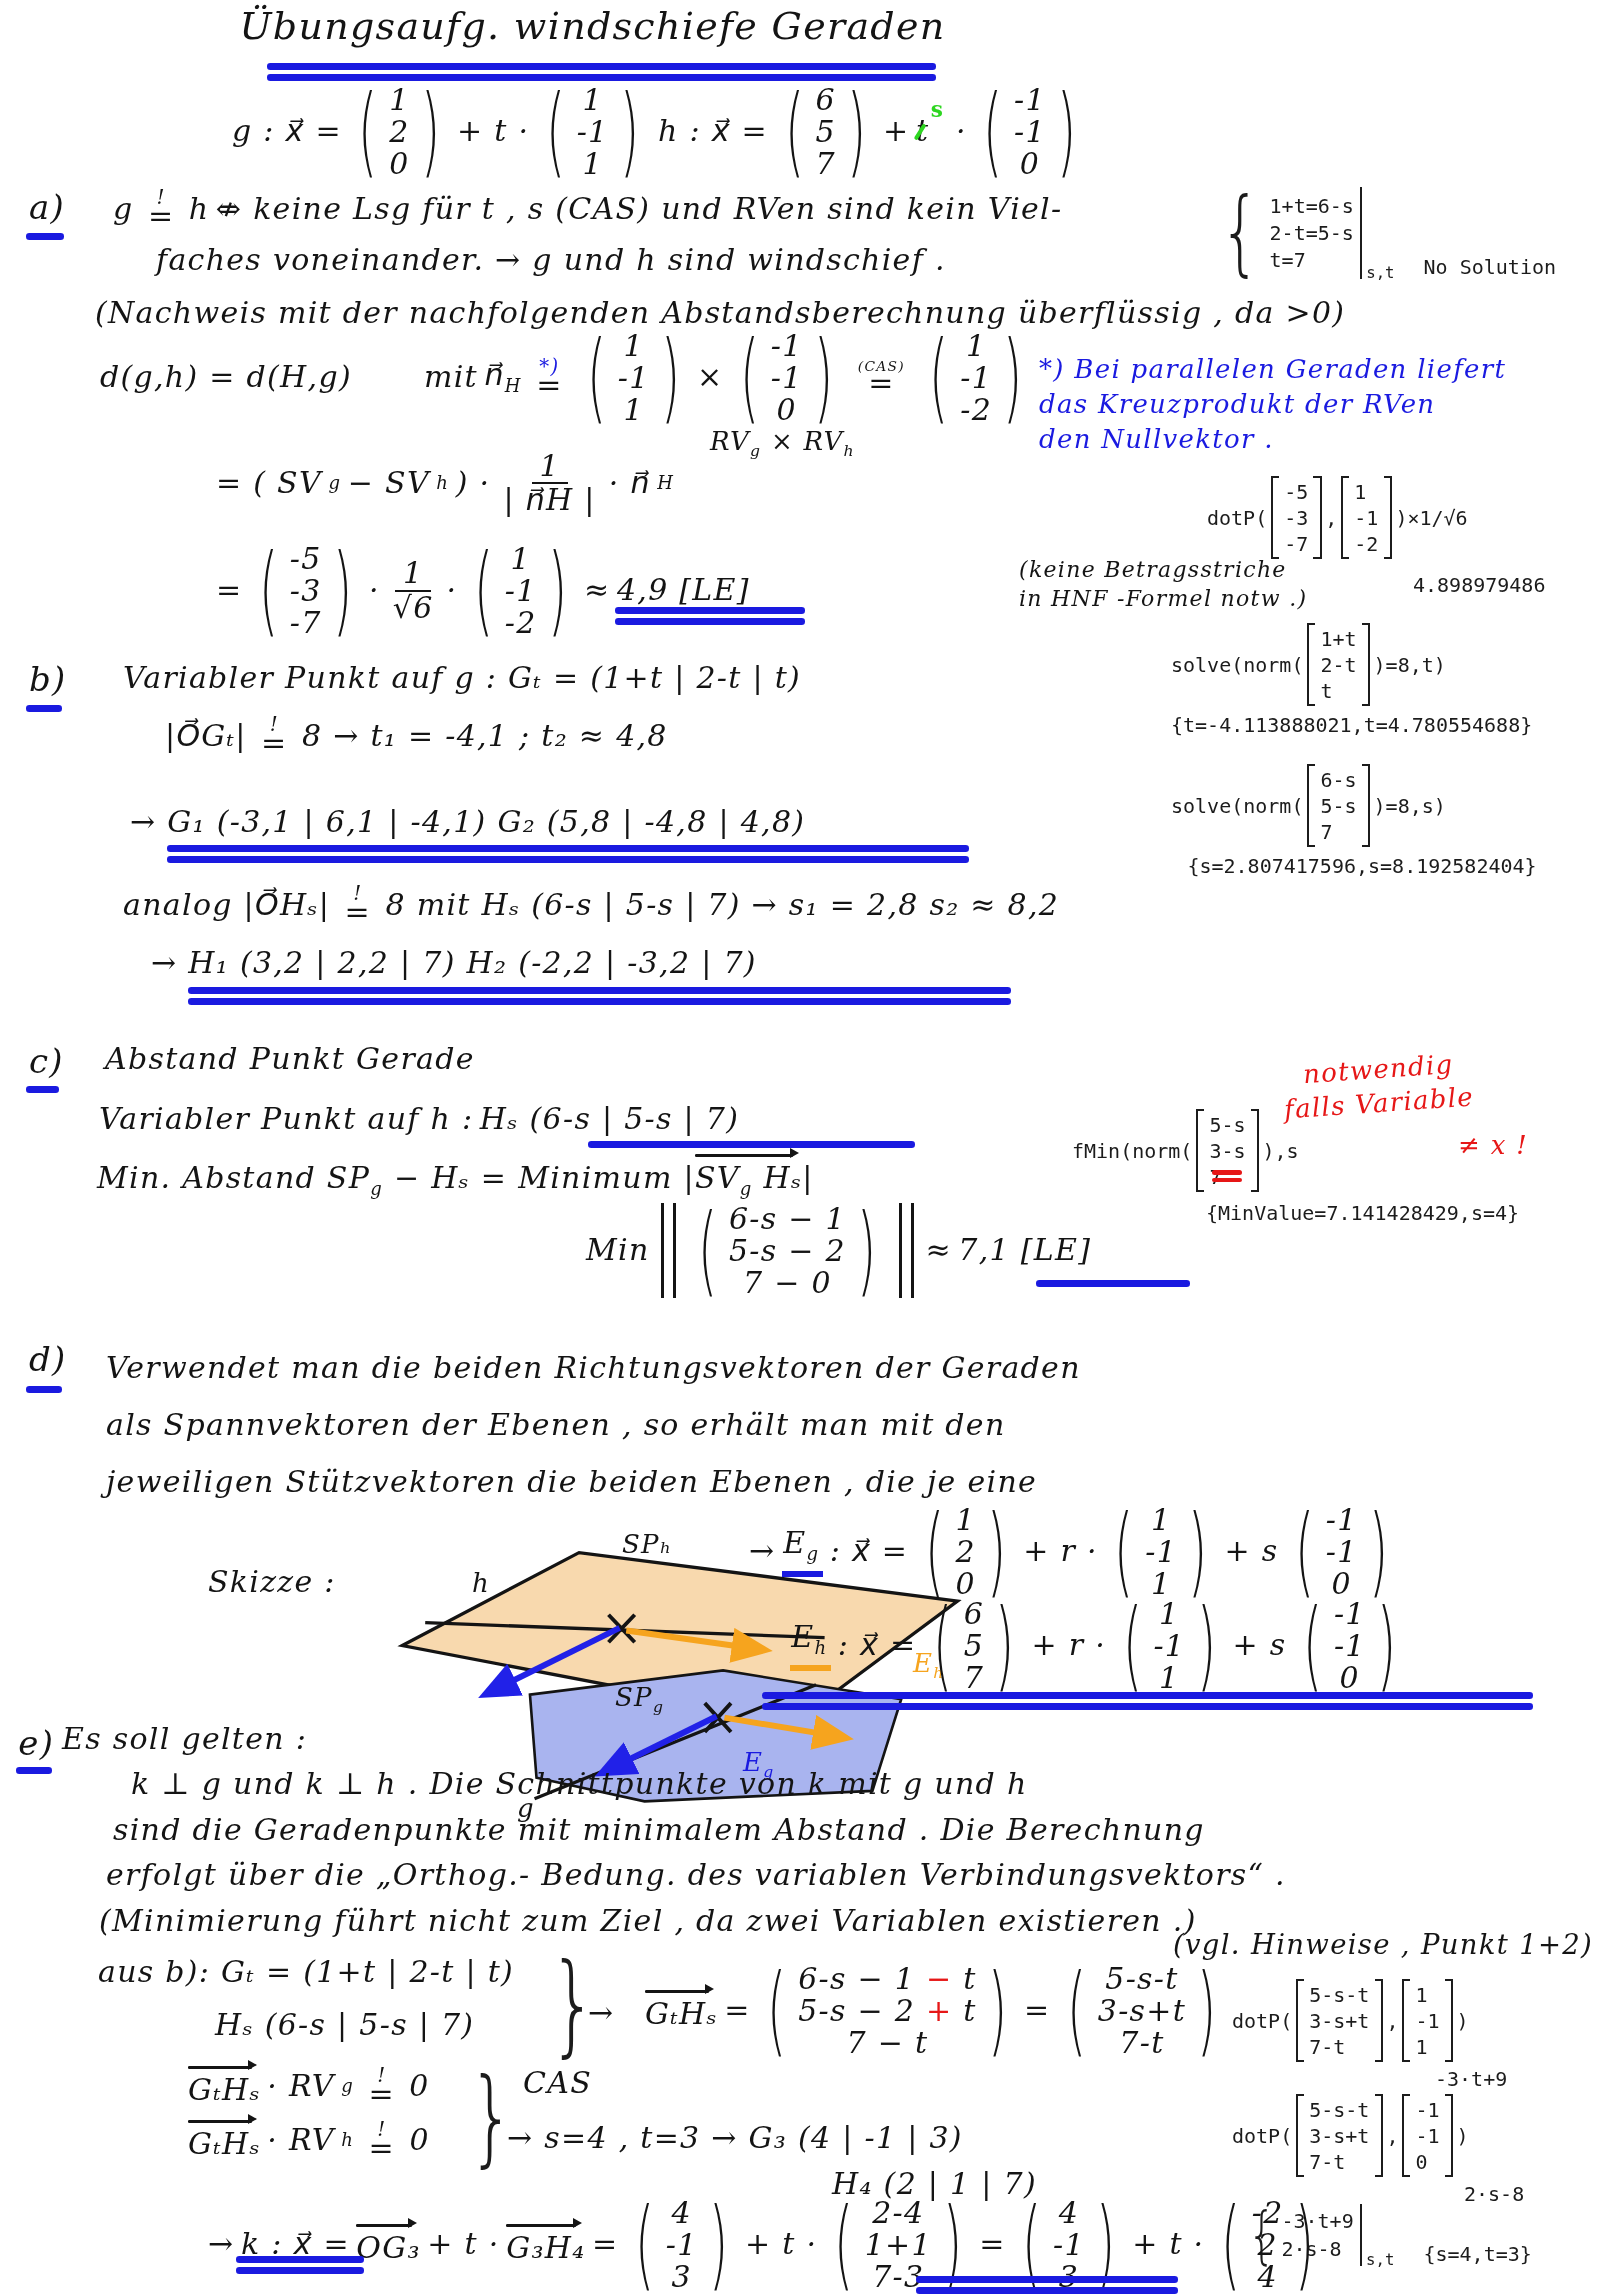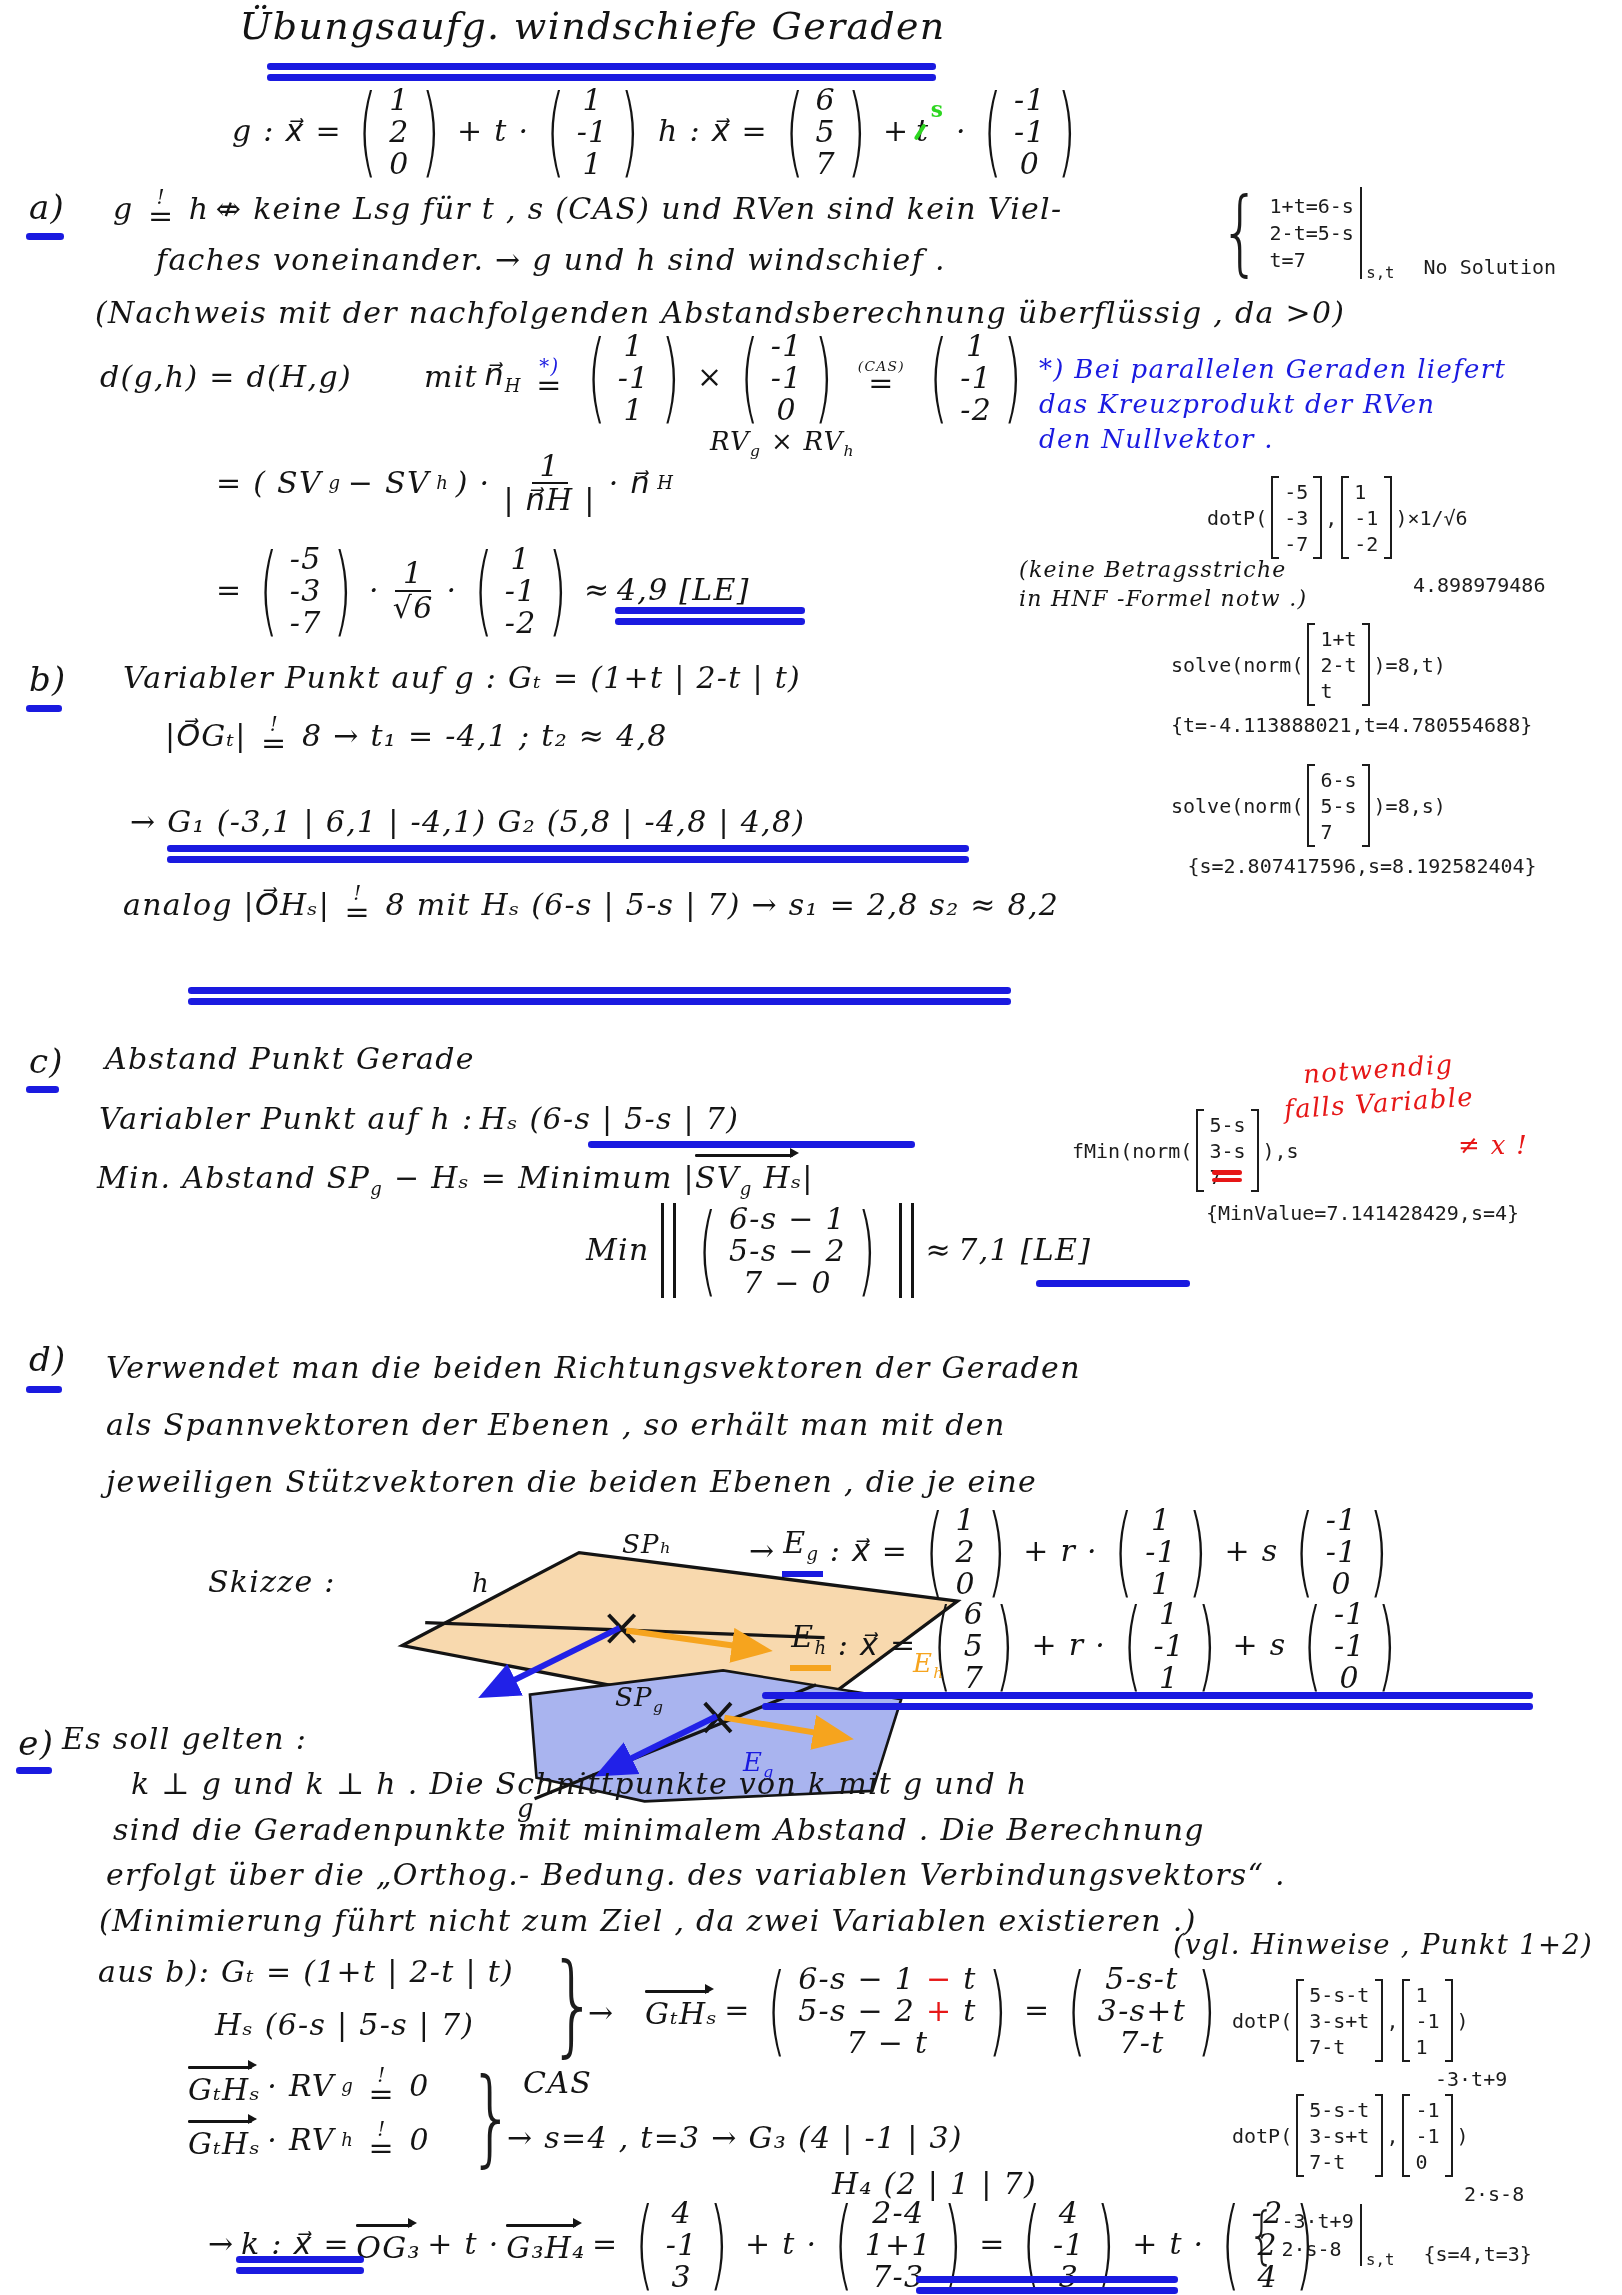--- a/index.html
+++ b/index.html
@@ -310,20 +310,21 @@
 
   <div class="abs hw row" style="left:123px;top:887px">
     <span>analog  |O⃗Hₛ|</span>
     <span class="stk">
         <span class="t">!</span>
         <span>=</span>
       </span>
     <span>8     mit     Hₛ (6-s | 5-s | 7)    →    s₁ = 2,8     s₂ ≈ 8,2</span>
   </div>
 
+  <div class="abs hw" style="left:151px;top:946px">→  H₁ (3,2 | 2,2 | 7)      H₂ (-2,2 | -3,2 | 7)</div>
   <div class="abs ul2" style="left:188px;top:987px;width:823px"></div>
 
   <div class="abs hw seclbl" style="left:29px;top:1042px">c)</div>
   <div class="abs secbar" style="left:26px;top:1086px;width:33px"></div>
 
   <div class="abs hw" style="left:105px;top:1042px">Abstand  Punkt  Gerade</div>
   <div class="abs hw row" style="left:99px;top:1102px">
     <span>Variabler Punkt auf  h :</span>
     <span>Hₛ (6-s | 5-s | 7)</span>
   </div>

